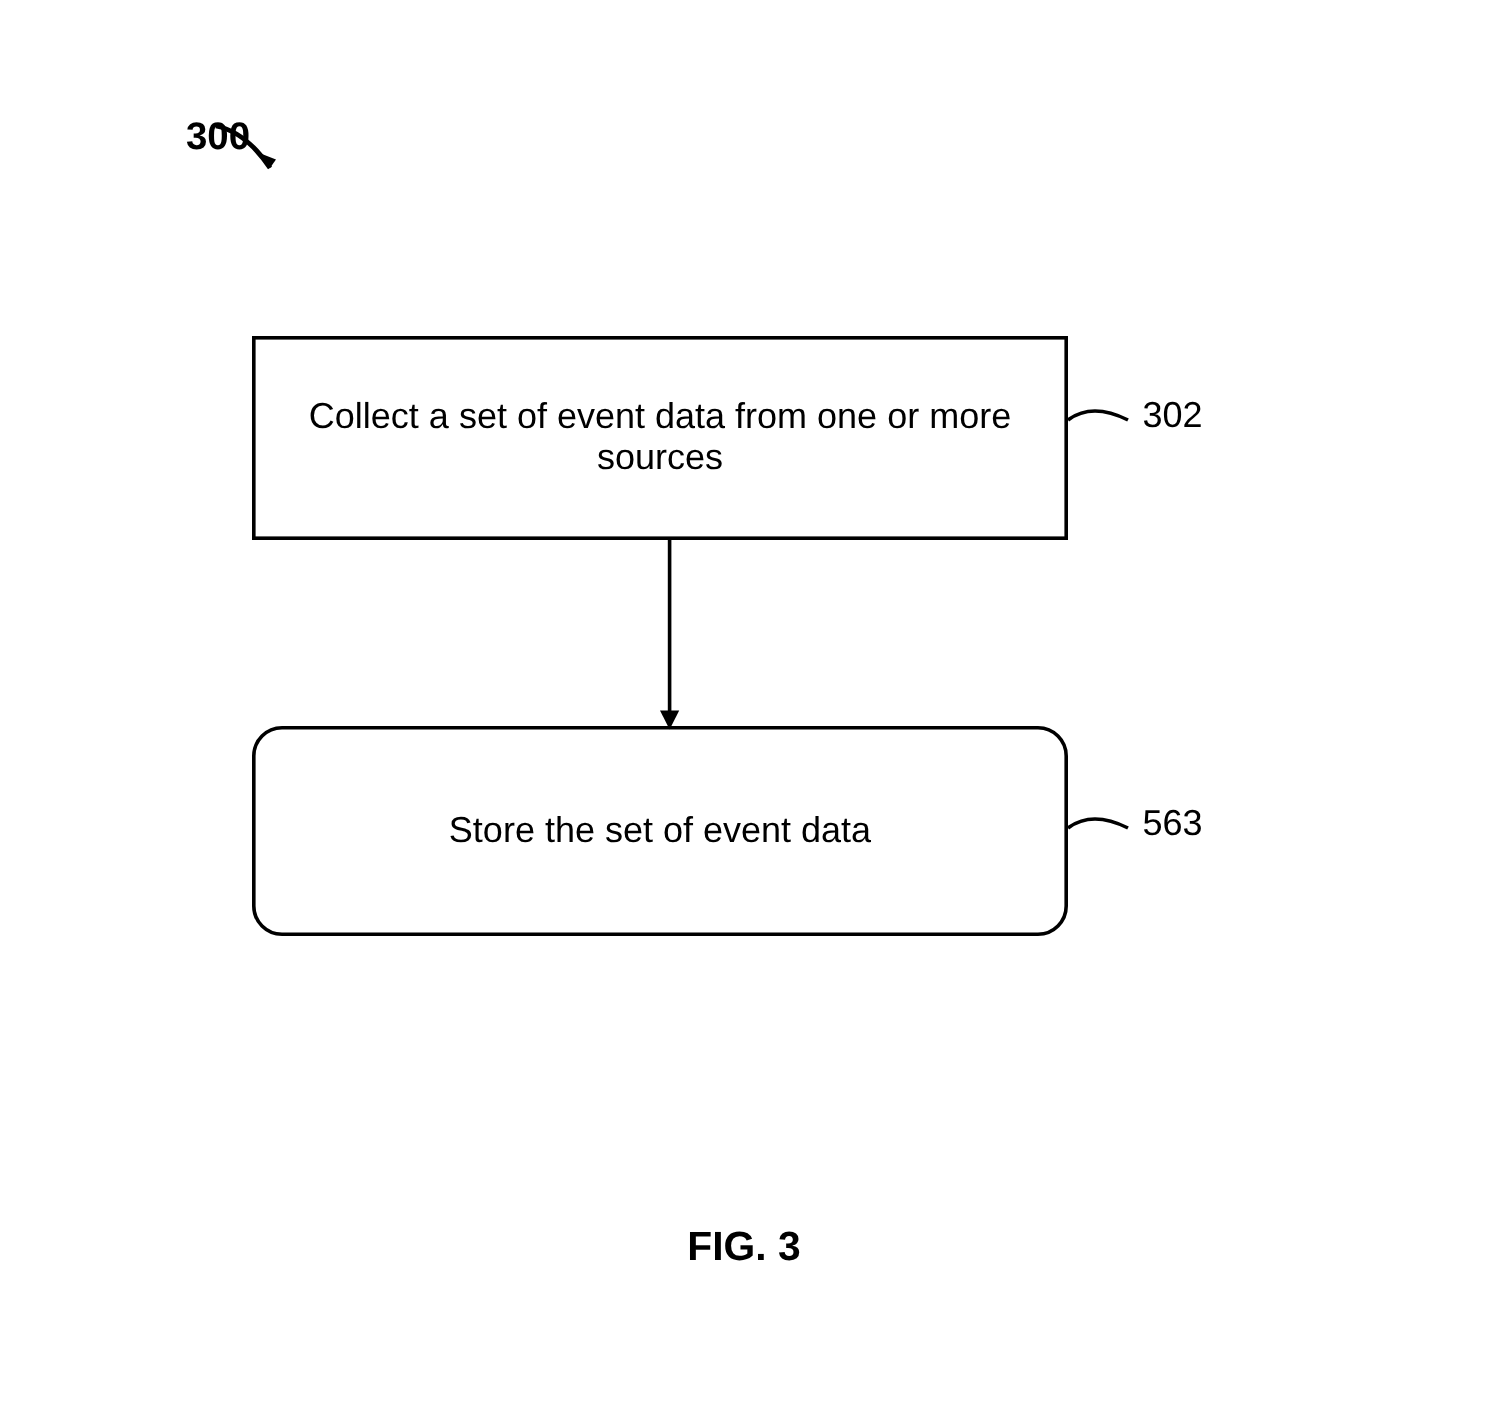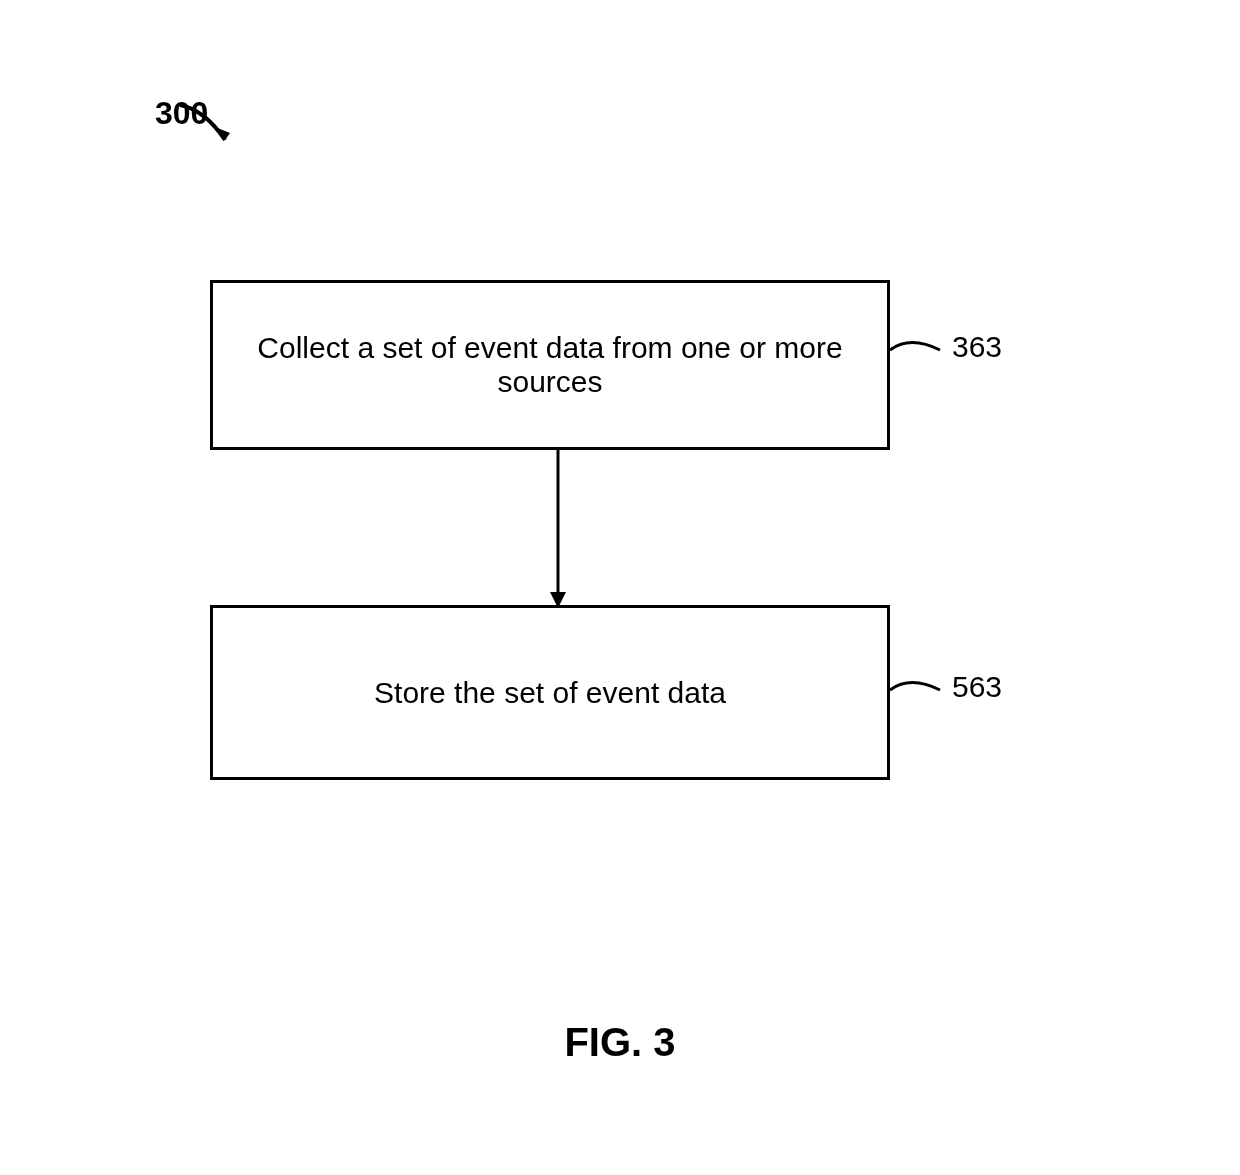--- a/index.html
+++ b/index.html
@@ -41,20 +41,21 @@
       left: 210px;
       top: 280px;
       width: 680px;
       height: 170px;
     }
     .box2 {
       left: 210px;
       top: 605px;
       width: 680px;
       height: 175px;
+      border-radius: 25px;
     }
     .arrow-down {
       position: absolute;
       left: 548px;
       top: 450px;
     }
     .ref-label {
       position: absolute;
       font-size: 30px;
     }
@@ -76,42 +77,42 @@
     .connector2 {
       left: 890px;
       top: 670px;
     }
     .caption {
       position: absolute;
       left: 0;
       right: 0;
       top: 1020px;
       text-align: center;
-      font-size: 40px;
+      font-size: 34px;
       font-weight: bold;
     }
   </style>
 </head>
 <body>
 
 <div class="figure-label">300</div>
 
 <svg class="curved-arrow" width="80" height="70" viewBox="0 0 80 70">
   <path d="M 5 10 Q 30 15 50 45" stroke="black" stroke-width="4" fill="none"></path>
   <polygon points="50,45 40,32 55,38" fill="black"></polygon>
 </svg>
 
 <div class="box box1">
   <span>Collect a set of event data from one or more sources</span>
 </div>
 
 <svg class="connector-curve connector1" width="60" height="45" viewBox="0 0 60 45">
   <path d="M 0 20 Q 20 5 50 20" stroke="black" stroke-width="3" fill="none"></path>
 </svg>
-<div class="ref-label ref1">363</div>
+<div class="ref-label ref1">302</div>
 
 <svg class="arrow-down" width="20" height="160" viewBox="0 0 20 160">
   <line x1="10" y1="0" x2="10" y2="145" stroke="black" stroke-width="3"></line>
   <polygon points="10,158 2,142 18,142" fill="black"></polygon>
 </svg>
 
 <div class="box box2">
   <span>Store the set of event data</span>
 </div>
 

